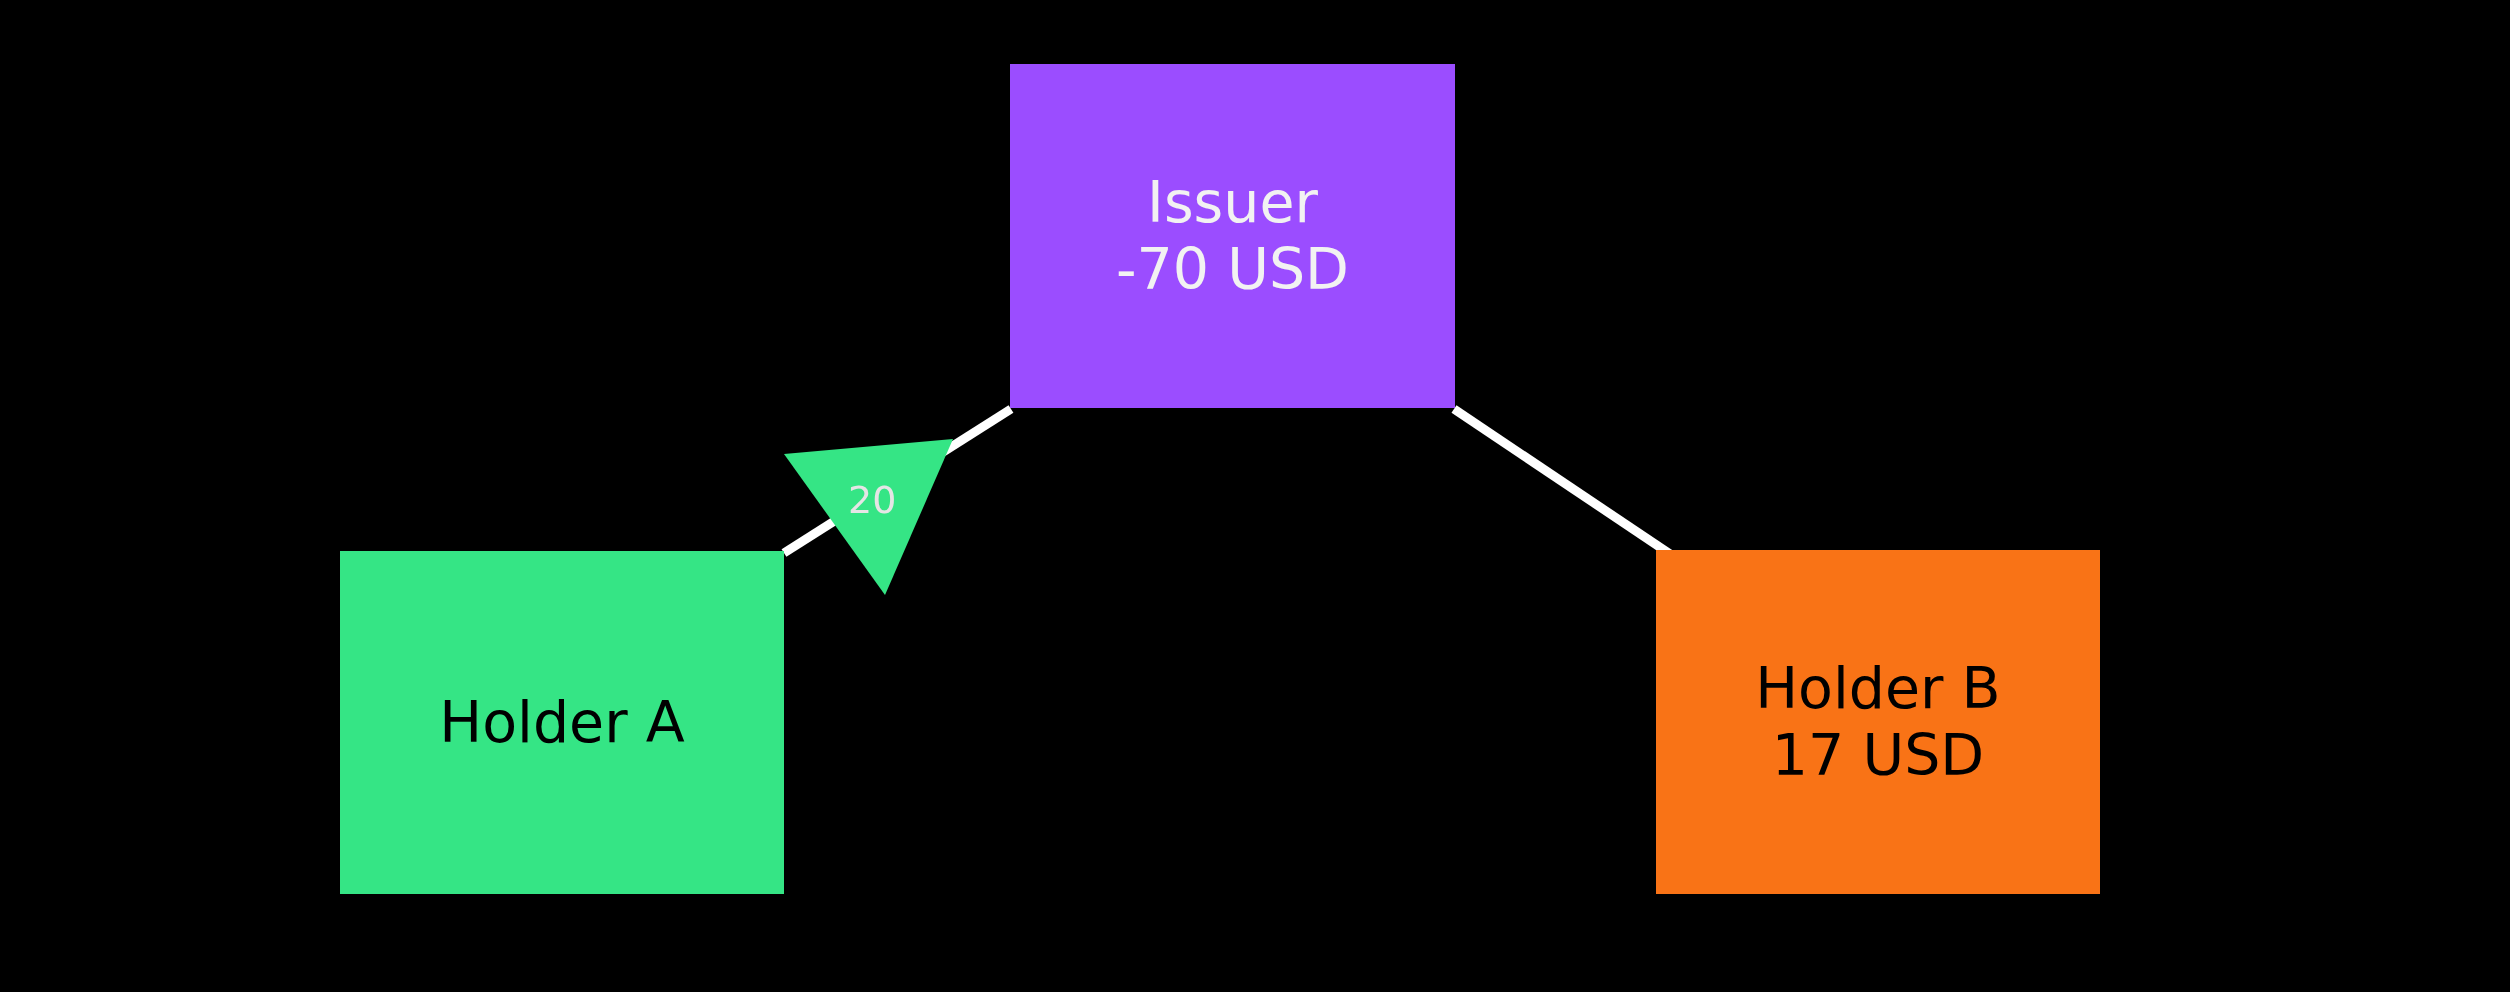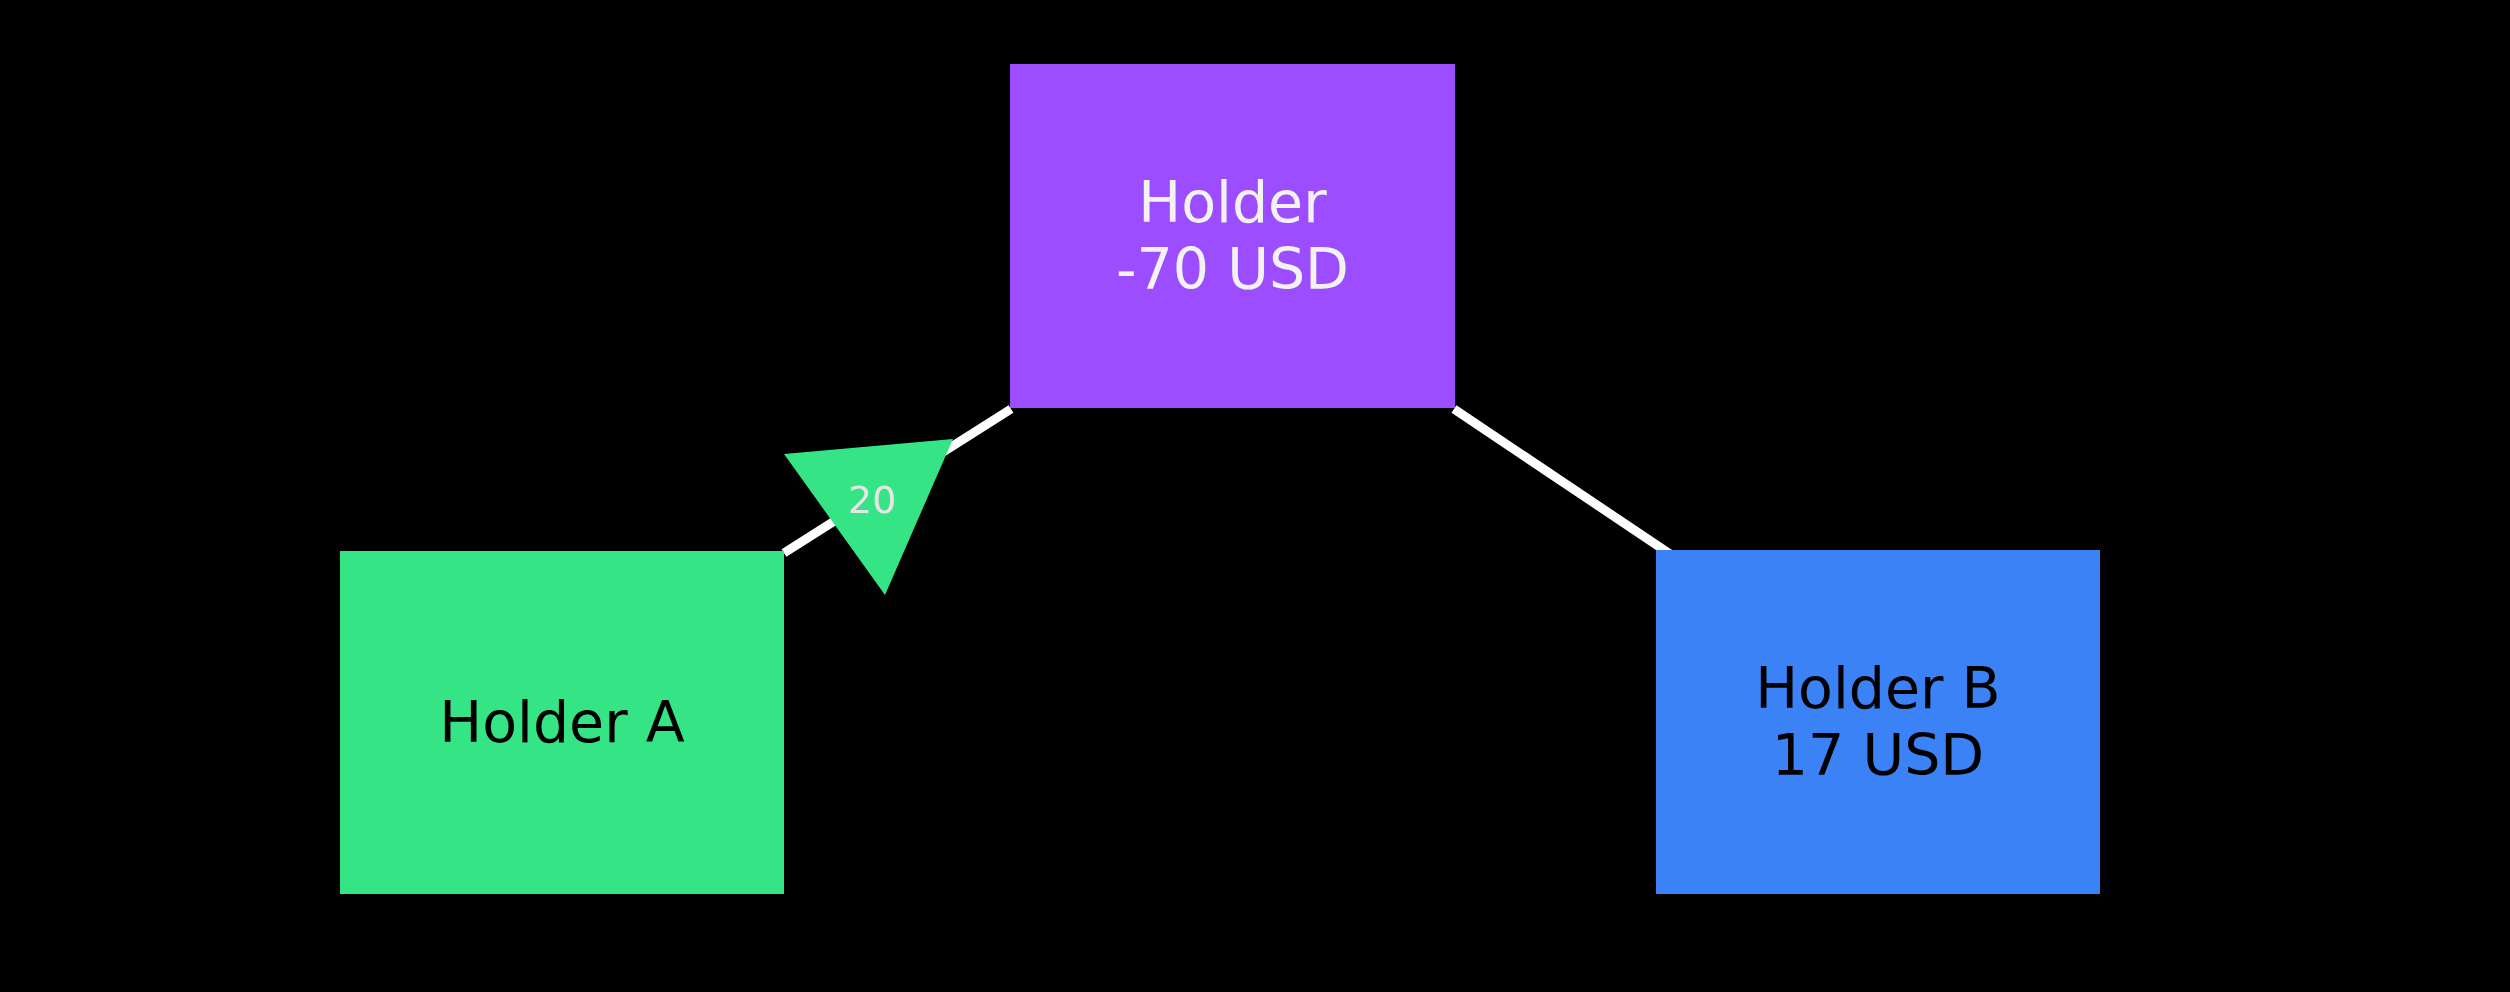--- a/index.html
+++ b/index.html
@@ -52,21 +52,21 @@
     background: #35e585;
     color: #000000;
     font-size: 57px;
     z-index: 3;
   }
   .node-holder-b {
     left: 1656px;
     top: 550px;
     width: 444px;
     height: 344px;
-    background: #3b82f6;
+    background: #f97316;
     color: #000000;
     font-size: 57px;
     z-index: 3;
   }
   .node-line {
     display: block;
   }
   .edge-label {
     position: absolute;
     z-index: 5;
@@ -88,21 +88,21 @@
   <svg id="edges" viewBox="0 0 2510 992" width="2510" height="992" xmlns="http://www.w3.org/2000/svg">
 
     <line x1="1011" y1="409" x2="784" y2="553" stroke="#ffffff" stroke-width="9" stroke-linecap="butt"></line>
 
     <line x1="1454" y1="409" x2="1673" y2="556" stroke="#ffffff" stroke-width="9" stroke-linecap="butt"></line>
 
     <polygon points="784,454 953,439 885,595" fill="#35e585"></polygon>
   </svg>
 
   <div class="node node-issuer">
-    <span class="node-line">Holder</span>
+    <span class="node-line">Issuer</span>
     <span class="node-line">-70 USD</span>
   </div>
 
   <div class="node node-holder-a">
     <span class="node-line">Holder A</span>
   </div>
 
   <div class="node node-holder-b">
     <span class="node-line">Holder B</span>
     <span class="node-line">17 USD</span>

